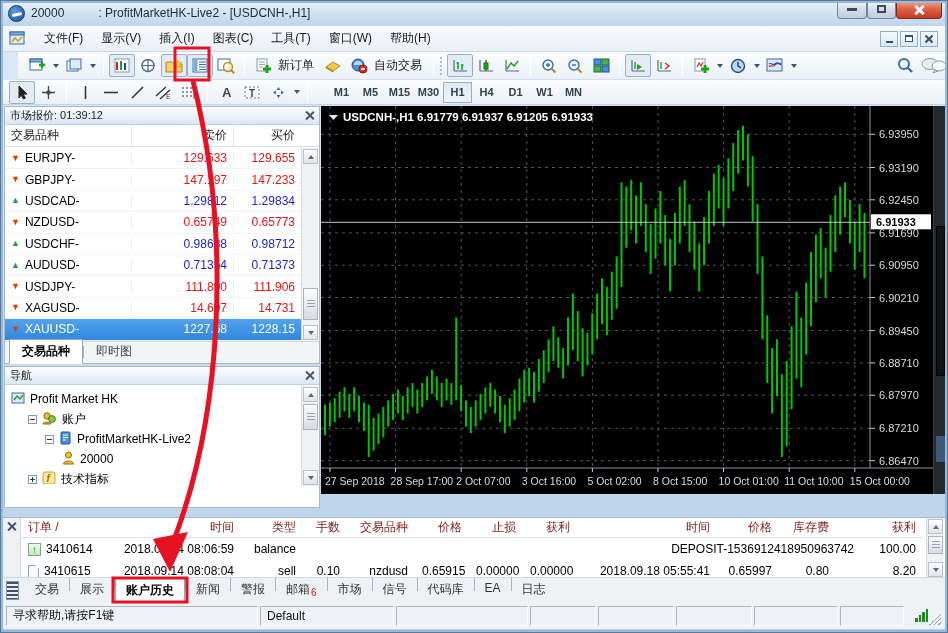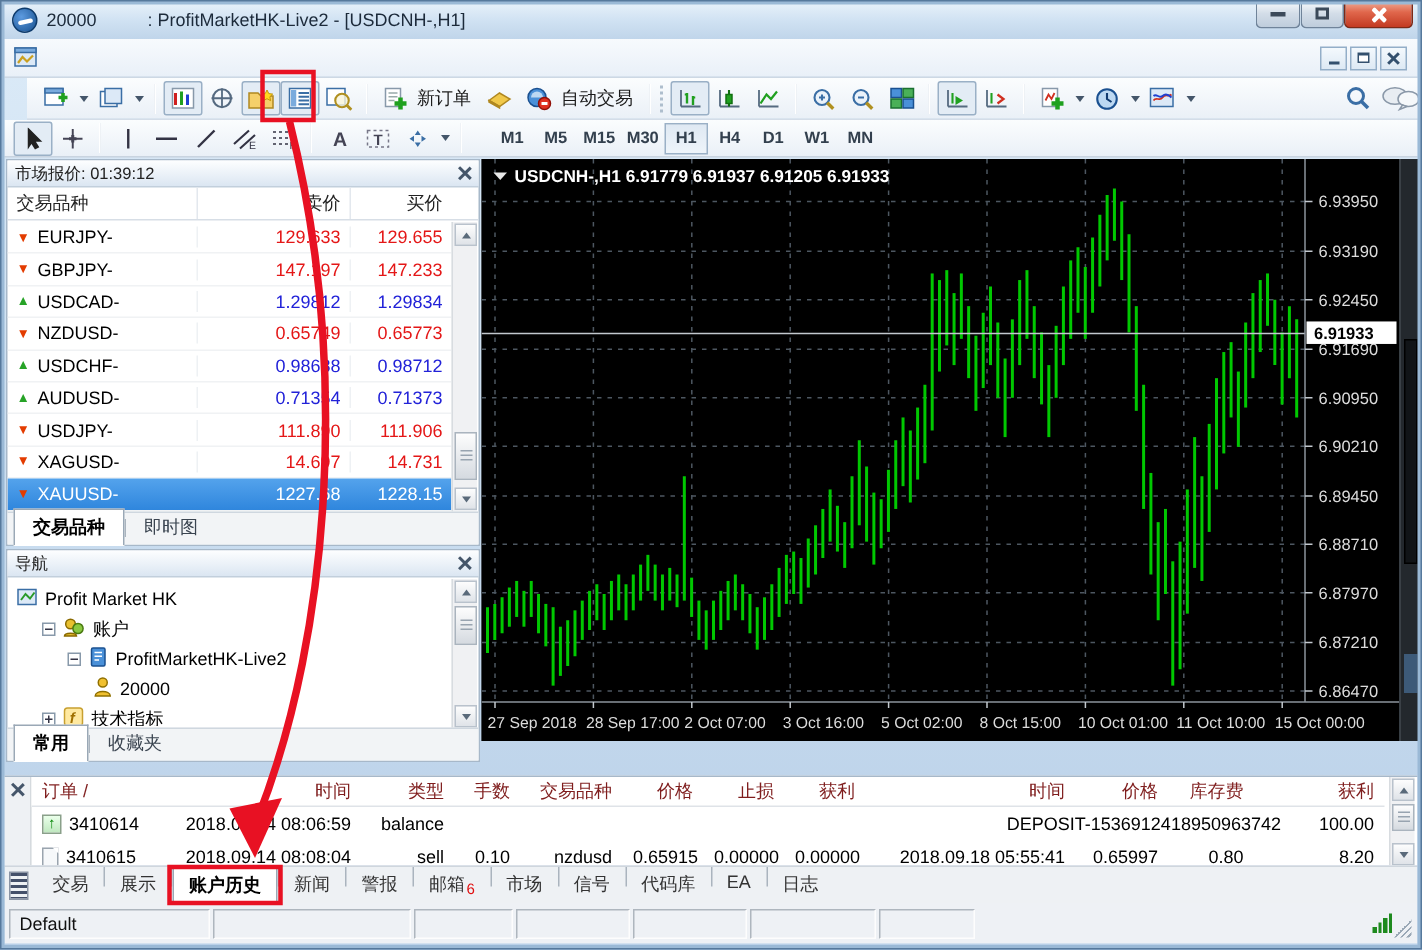--- a/index.html
+++ b/index.html
@@ -159,20 +159,29 @@
         </span>
     </span>
   </div>
 
   <div class="menubar">
     <svg class="menu-doc" viewBox="0 0 18 16">
       <rect x="1" y="1" width="14" height="12" fill="#dce9f7" stroke="#3a6ea5"></rect>
       <rect x="1" y="1" width="14" height="3" fill="#7aabdd" stroke="#3a6ea5"></rect>
       <polyline points="3,11 6,7 9,10 13,6" fill="none" stroke="#caa020" stroke-width="1.5"></polyline>
     </svg>
+    <span id="menu-items" style="display:flex">
+        <span class="menu-item">文件(F)</span>
+        <span class="menu-item">显示(V)</span>
+        <span class="menu-item">插入(I)</span>
+        <span class="menu-item">图表(C)</span>
+        <span class="menu-item">工具(T)</span>
+        <span class="menu-item">窗口(W)</span>
+        <span class="menu-item">帮助(H)</span>
+      </span>
     <span class="mdi-btns">
       <span class="mdibtn">
           <span class="g-min2"></span>
         </span>
       <span class="mdibtn">
           <span class="g-rest"></span>
         </span>
       <span class="mdibtn">
           <span class="g-x2"></span>
         </span>
@@ -587,25 +596,20 @@
       </div>
     <div class="vscroll" style="left:296px;top:19px;height:100px">
       <span class="sbtn" style="top:1px">
           <span class="tri-u2"></span>
         </span>
       <span class="sthumb" style="top:18px;height:26px"></span>
       <span class="sbtn" style="bottom:1px">
           <span class="tri-d2"></span>
         </span>
     </div>
-    <div class="ptabs" id="nav-tabs">
-        <span class="ptab active">常用</span>
-        <span class="ptab-sep"></span>
-        <span class="ptab">收藏夹</span>
-      </div>
   </div>
 
   <div class="chart-box">
     <svg id="chart-svg" width="612" height="388">
         <rect x="0" y="0" width="612" height="388" fill="#000"></rect>
         <line x1="0" y1="28.3" x2="549" y2="28.3" stroke="#4d5761" stroke-width="1" stroke-dasharray="3 4"></line>
         <line x1="0" y1="61.5" x2="549" y2="61.5" stroke="#4d5761" stroke-width="1" stroke-dasharray="3 4"></line>
         <line x1="0" y1="93.8" x2="549" y2="93.8" stroke="#4d5761" stroke-width="1" stroke-dasharray="3 4"></line>
         <line x1="0" y1="126.9" x2="549" y2="126.9" stroke="#4d5761" stroke-width="1" stroke-dasharray="3 4"></line>
         <line x1="0" y1="159.2" x2="549" y2="159.2" stroke="#4d5761" stroke-width="1" stroke-dasharray="3 4"></line>
@@ -875,20 +879,21 @@
       <span class="ttab">信号</span>
       <span class="ttab-sep"></span>
       <span class="ttab">代码库</span>
       <span class="ttab-sep"></span>
       <span class="ttab">EA</span>
       <span class="ttab-sep"></span>
       <span class="ttab">日志</span>
     </div>
 
   <div class="statusbar" id="status-bar">
+    <span class="seg" style="width: 252px;">寻求帮助,请按F1键</span>
       <span class="seg" style="width: 134px;">Default</span>
       <span class="seg" style="width: 132px;"></span>
       <span class="seg" style="width: 66px;"></span>
       <span class="seg" style="width: 76px;"></span>
       <span class="seg" style="width: 76px;"></span>
       <span class="seg" style="width: 84px;"></span>
       <span class="seg" style="width: 64px;"></span>
       <span class="sb-icon">
       <i style="height:4px"></i>
         <i style="height:7px"></i>

